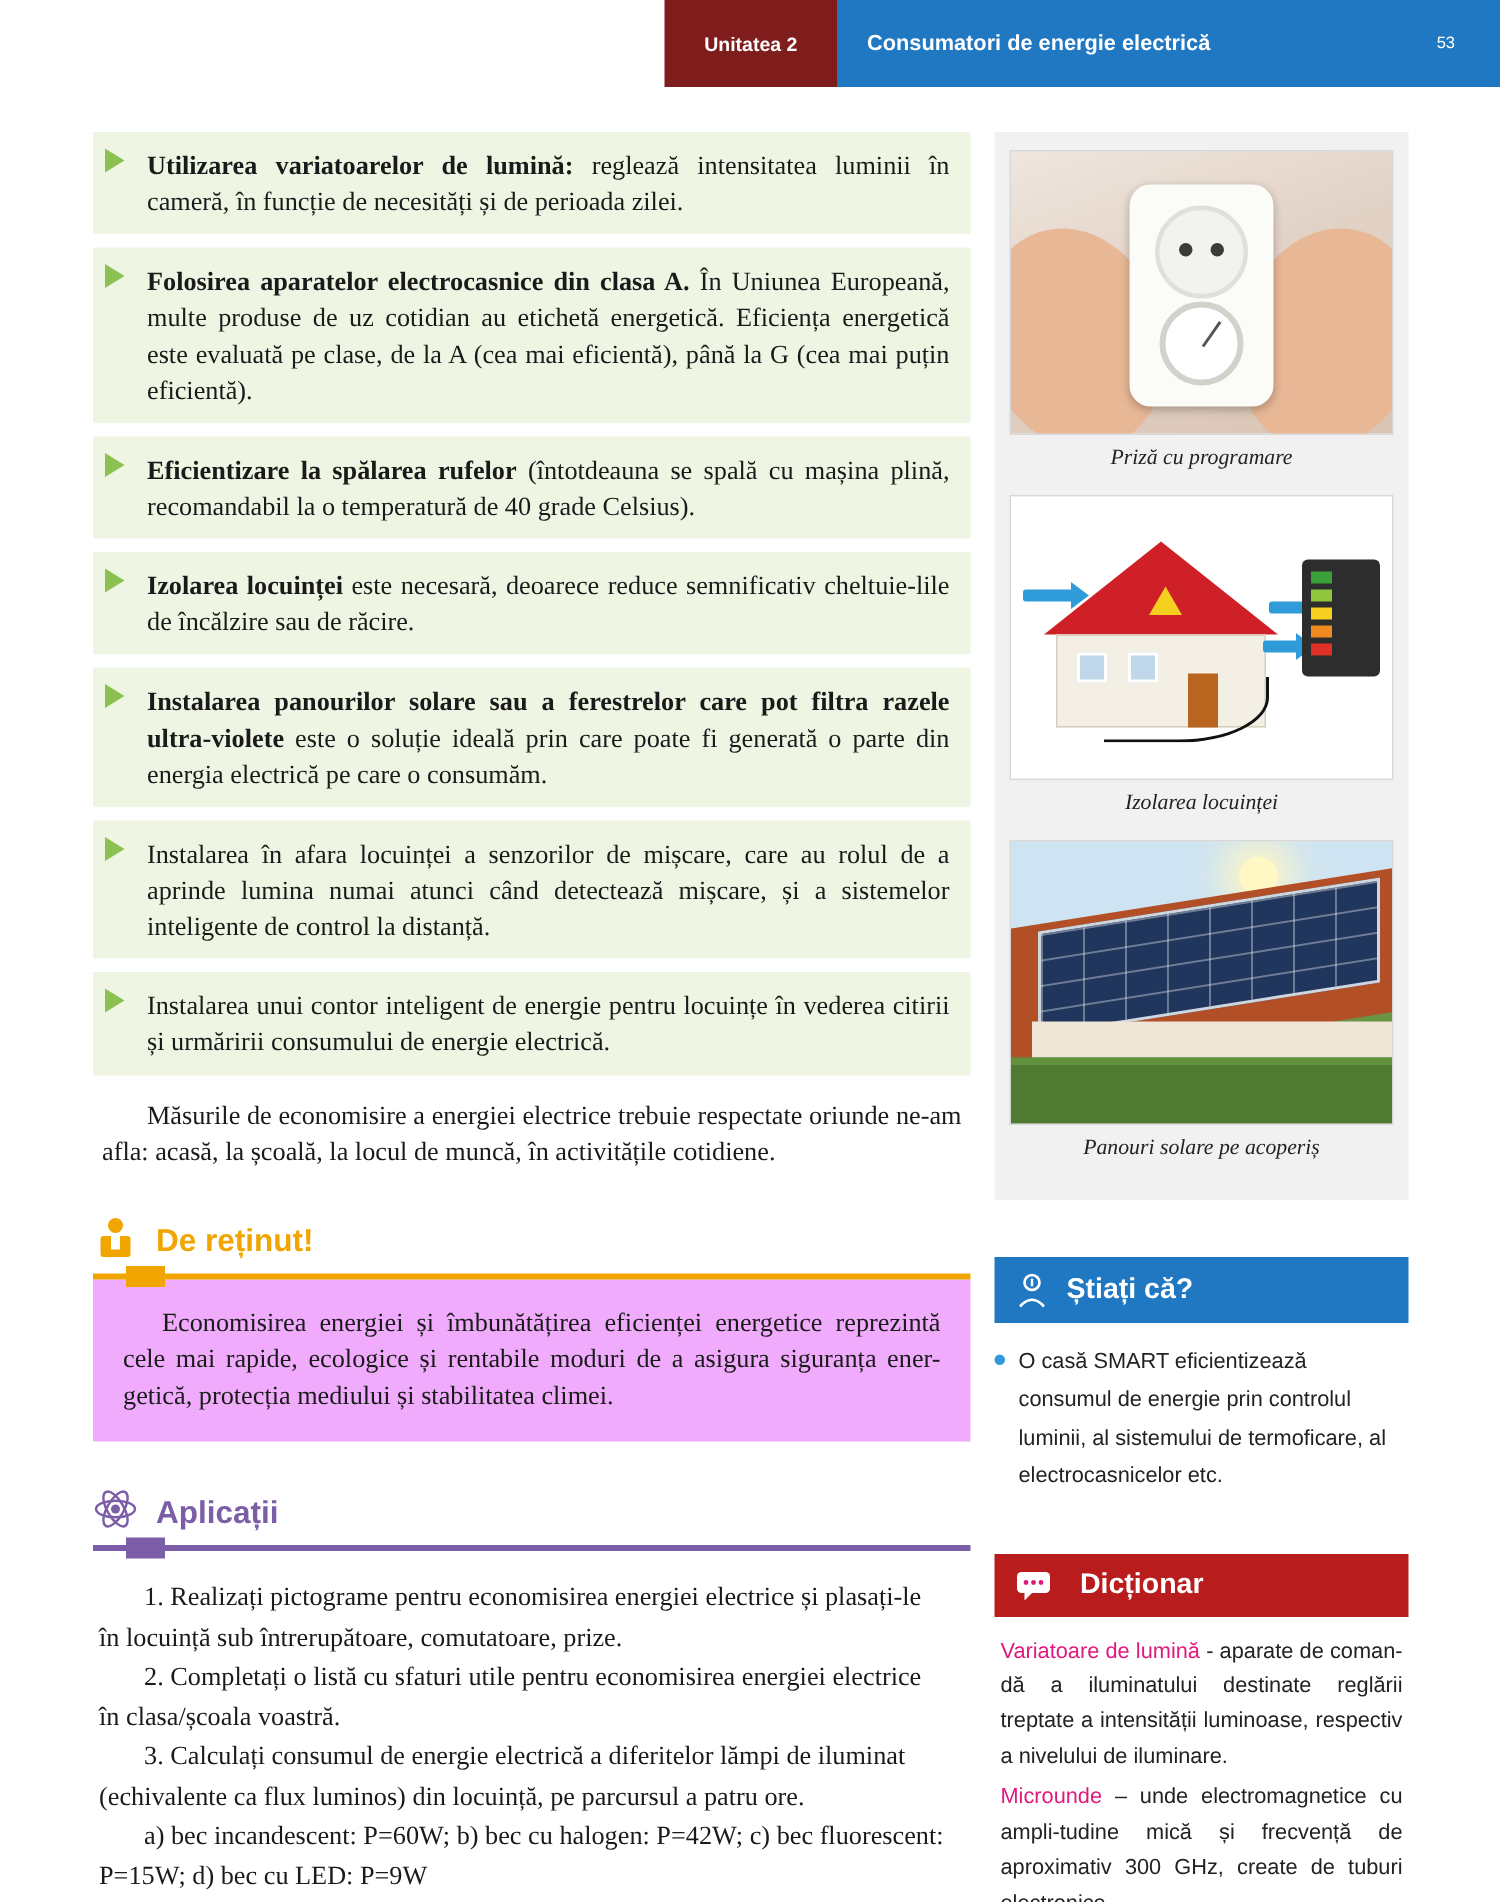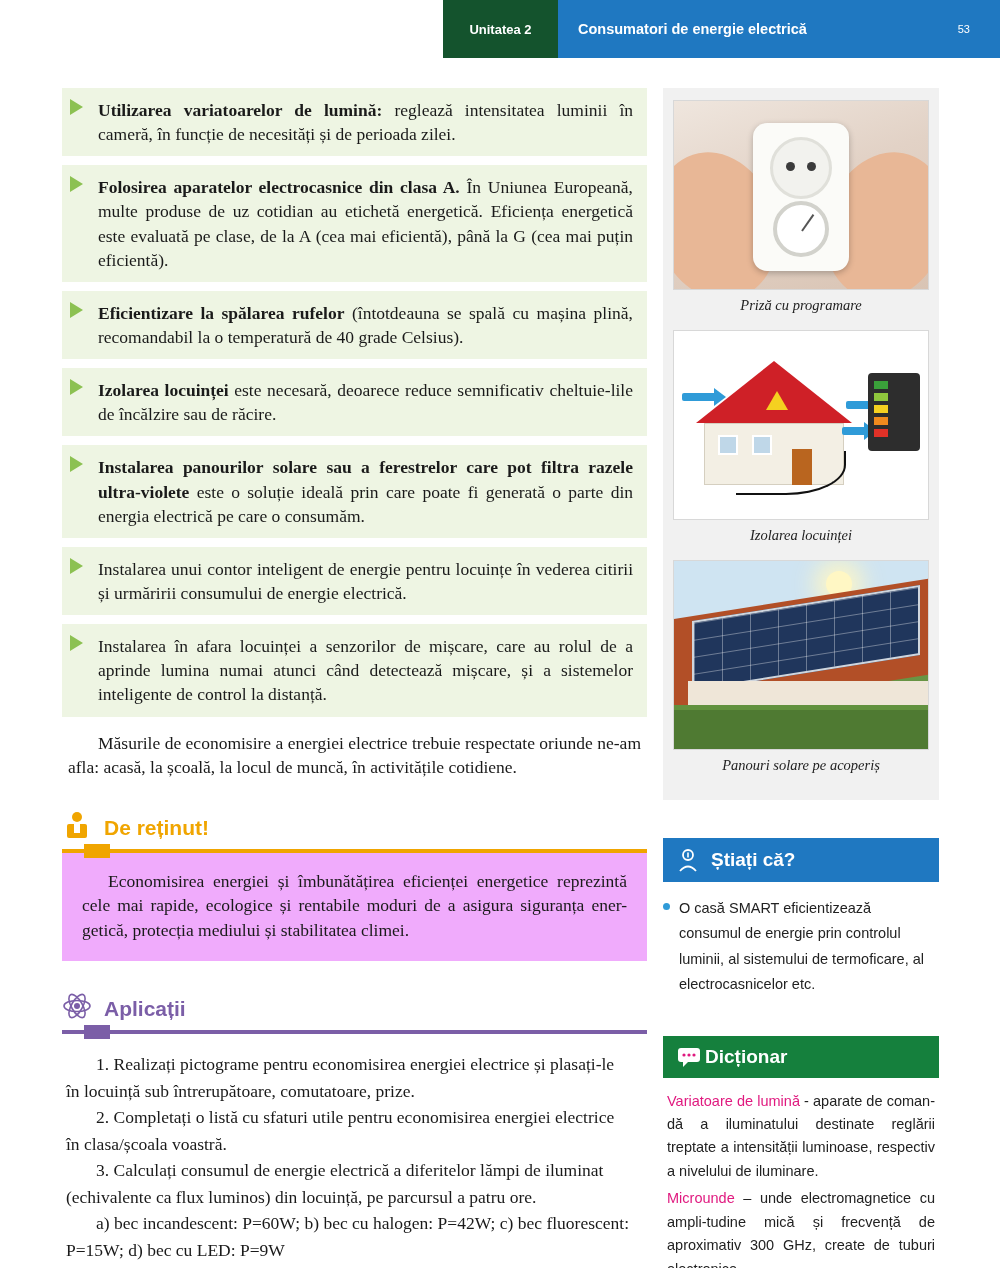--- a/index.html
+++ b/index.html
@@ -16,21 +16,21 @@
 
   
   .header {
     position: absolute;
     top: 0; left: 443px;
     width: 557px; height: 58px;
     display: flex;
     align-items: center;
   }
   .header .unit-tab {
-    background: #14532d;
+    background: #7f1d1d;
     color: #ffffff;
     font-family: "Liberation Sans", sans-serif;
     font-weight: bold;
     font-size: 13px;
     height: 58px;
     width: 115px;
     display: flex;
     align-items: center;
     justify-content: center;
   }
@@ -295,23 +295,23 @@
     padding: 14px 6px 0 16px;
     position: relative;
     color: #222;
   }
   .info-body .dot {
     position: absolute; left: 0; top: 21px;
     width: 7px; height: 7px; border-radius: 50%; background: #2f9bd8;
   }
 
   .dict-head {
-    background: #15803d;
+    background: #b91c1c;
     color: #fff;
-    display: flex; align-items: center; gap: 4px;
+    display: flex; align-items: center; gap: 19px;
     padding: 10px 14px;
     font-family: "Liberation Sans", sans-serif;
     font-weight: bold; font-size: 19px;
     margin-top: 38px;
   }
   .dict-body {
     font-family: "Liberation Sans", sans-serif;
     font-size: 14.5px;
     line-height: 1.62;
     padding: 12px 4px 0 4px;
@@ -350,25 +350,25 @@
 
   <div class="bullet-block">
     <b>Izolarea locuinței</b><span> este necesară, deoarece reduce semnificativ cheltuie-lile de încălzire sau de răcire.</span>
   </div>
 
   <div class="bullet-block">
     <b>Instalarea panourilor solare sau a ferestrelor care pot filtra razele ultra-violete</b><span> este o soluție ideală prin care poate fi generată o parte din energia electrică pe care o consumăm.</span>
   </div>
 
   <div class="bullet-block">
+    <span>Instalarea în afara locuinței a senzorilor de mișcare, care au rolul de a aprinde lumina numai atunci când detectează mișcare, și a sistemelor inteligente de control la distanță.</span>
+  </div>
+
+  <div class="bullet-block">
     <span>Instalarea unui contor inteligent de energie pentru locuințe în vederea citirii și urmăririi consumului de energie electrică.</span>
-  </div>
-
-  <div class="bullet-block">
-    <span>Instalarea în afara locuinței a senzorilor de mișcare, care au rolul de a aprinde lumina numai atunci când detectează mișcare, și a sistemelor inteligente de control la distanță.</span>
   </div>
 
   <p class="plain-para">Măsurile de economisire a energiei electrice trebuie respectate oriunde ne-am afla: acasă, la școală, la locul de muncă, în activitățile cotidiene.</p>
 
   <div class="section-head">
     <span>
       <svg class="icon-svg" width="30" height="30" viewBox="0 0 30 30">
         <circle cx="15" cy="7" r="5" fill="#f0a500"></circle>
         <rect x="5" y="14" width="20" height="14" rx="2" fill="#f0a500"></rect>
         <rect x="12" y="14" width="6" height="9" fill="#ffffff"></rect>

